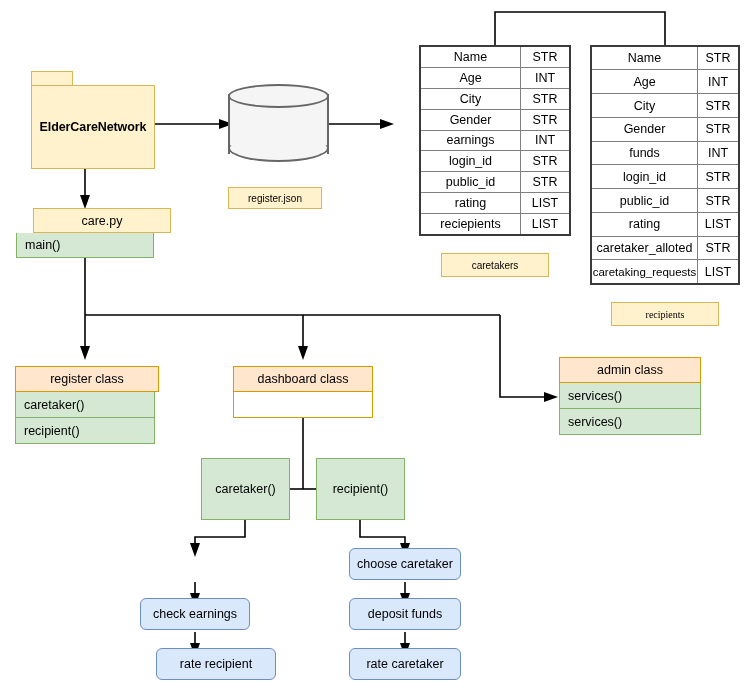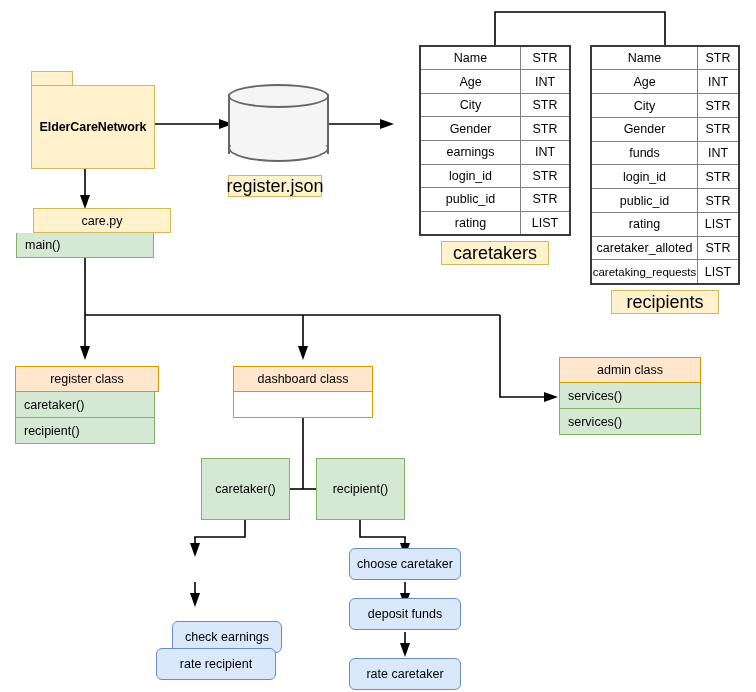--- a/index.html
+++ b/index.html
@@ -54,21 +54,22 @@
     clip-path: inset(40% 0 0 0);
   }
 
   
   .label-box {
     background: #fff2cc;
     border: 1px solid #d6b656;
     display: flex;
     align-items: center;
     justify-content: center;
-    font-size: 18px;
+    font-size: 10px;
+    margin-top: 12px;
   }
 
   
   .dtable {
     border: 2px solid #3a3a3a;
     background: #ffffff;
   }
   .dtable table {
     border-collapse: collapse;
     width: 100%;
@@ -245,20 +246,24 @@
             <td class="ttype">STR</td>
           </tr>
         <tr>
             <td class="tname">public_id</td>
             <td class="ttype">STR</td>
           </tr>
         <tr>
             <td class="tname">rating</td>
             <td class="ttype">LIST</td>
           </tr>
+        <tr>
+            <td class="tname">reciepients</td>
+            <td class="ttype">LIST</td>
+          </tr>
       </tbody>
     </table>
   </div>
   <div class="abs label-box" style="left:441px; top:241px; width:108px; height:24px;">
     <span>caretakers</span>
   </div>
 
   <div class="abs dtable" style="left:590px; top:45px; width:150px; height:240px;">
     <table>
       <tbody>
@@ -298,21 +303,21 @@
             <td class="tname">caretaker_alloted</td>
             <td class="ttype">STR</td>
           </tr>
         <tr>
             <td class="tname" style="font-size:11.5px;">caretaking_requests</td>
             <td class="ttype">LIST</td>
           </tr>
       </tbody>
     </table>
   </div>
-  <div class="abs label-box" style="left:611px; top:290px; width:108px; height:24px;">
+  <div class="abs label-box" style="left:611px; top:290px; width:108px; height:24px;font-family:Liberation Serif, serif;">
     <span>recipients</span>
   </div>
 
   <div class="abs" style="left:15px; top:366px; width:140px; height:78px;">
     <div class="abs cls-head" style="left:0; top:0; width:144px; height:26px;">
       <span>register class</span>
     </div>
     <div class="abs cls-row" style="left:0; top:26px; width:140px; height:26px;">
       <span>caretaker()</span>
     </div>
@@ -340,30 +345,30 @@
     </div>
   </div>
 
   <div class="abs mbox" style="left:201px; top:458px; width:89px; height:62px;">
     <span>caretaker()</span>
   </div>
   <div class="abs mbox" style="left:316px; top:458px; width:89px; height:62px;">
     <span>recipient()</span>
   </div>
 
-  <div class="abs pbox" style="left:140px; top:621px; width:110px; height:32px;margin-left:32px;">
+  <div class="abs pbox" style="left:140px; top:598px; width:110px; height:32px;">
     <span>check earnings</span>
   </div>
   <div class="abs pbox" style="left:156px; top:648px; width:120px; height:32px;">
     <span>rate recipient</span>
   </div>
 
   <div class="abs pbox" style="left:349px; top:548px; width:112px; height:32px;">
     <span>choose caretaker</span>
   </div>
   <div class="abs pbox" style="left:349px; top:598px; width:112px; height:32px;">
     <span>deposit funds</span>
   </div>
-  <div class="abs pbox" style="left:349px; top:648px; width:112px; height:32px;margin-top:10px;">
+  <div class="abs pbox" style="left:349px; top:648px; width:112px; height:32px;">
     <span>rate caretaker</span>
   </div>
 
 </div>
 
 </body></html>

